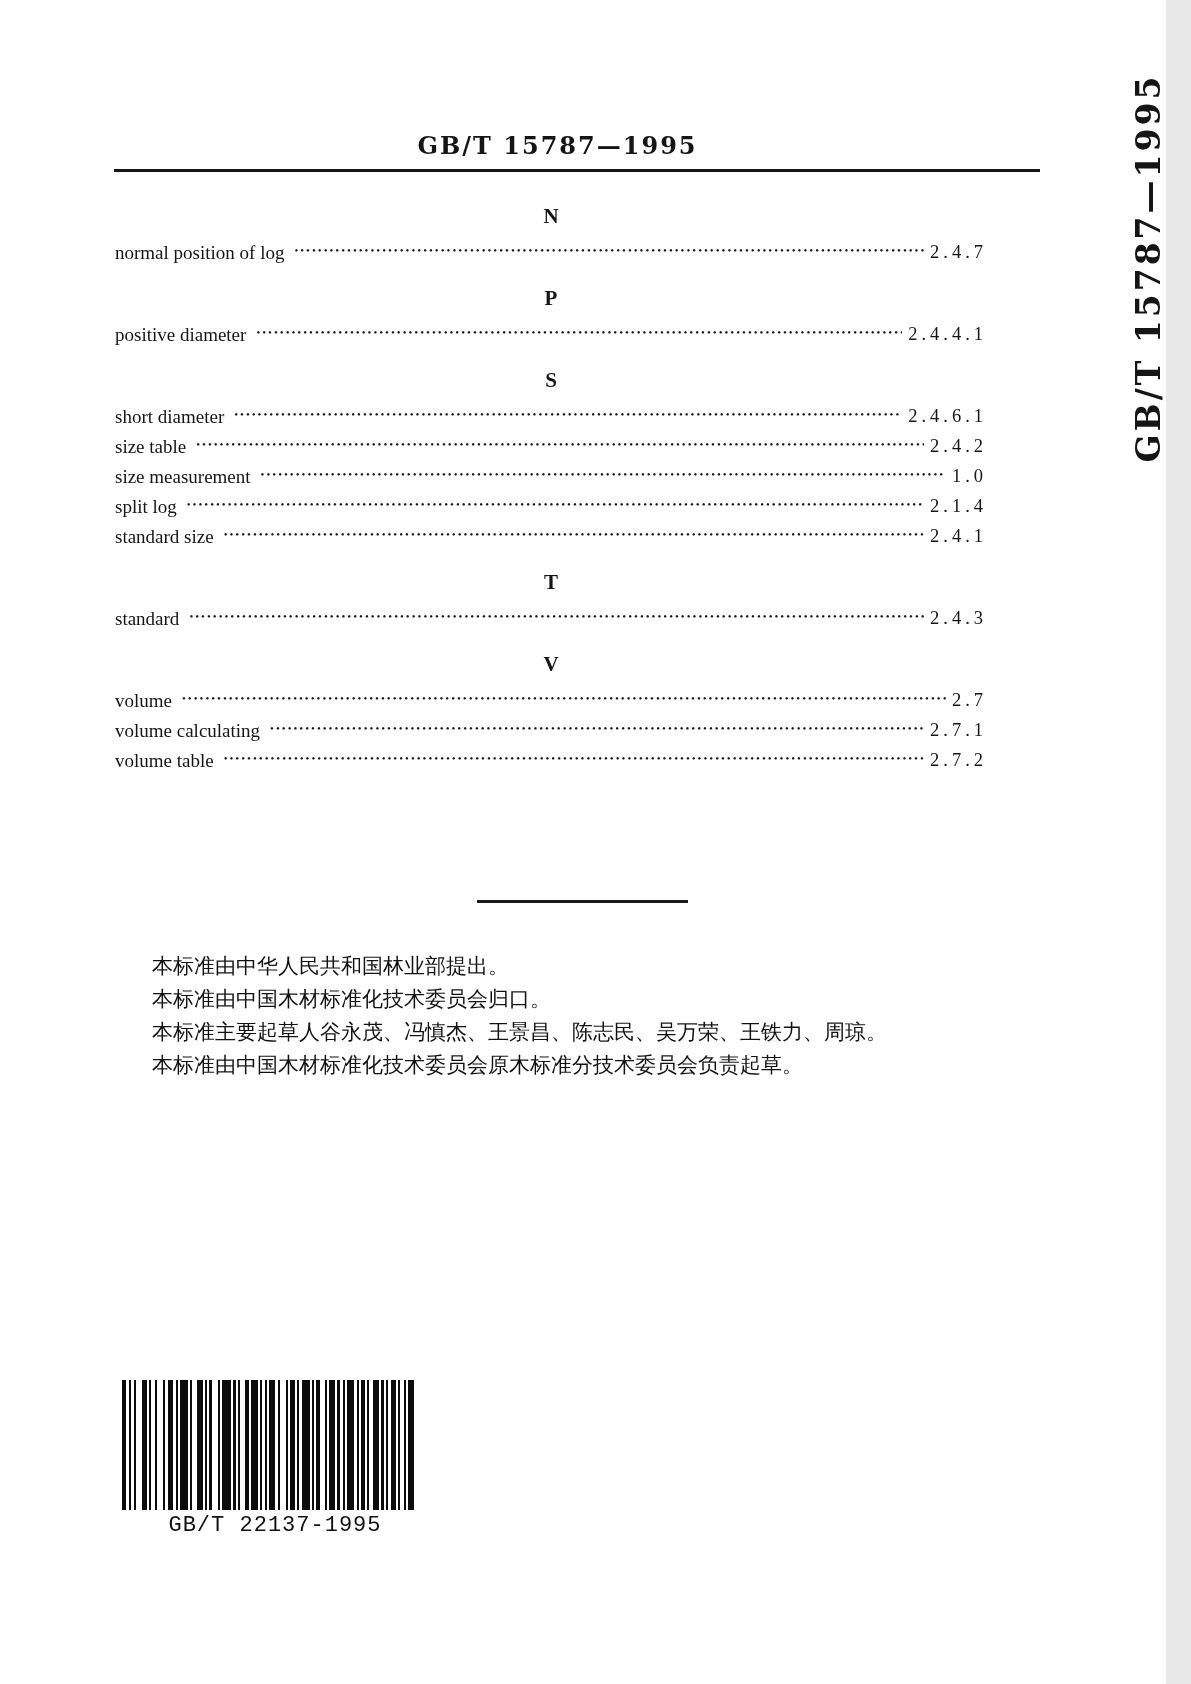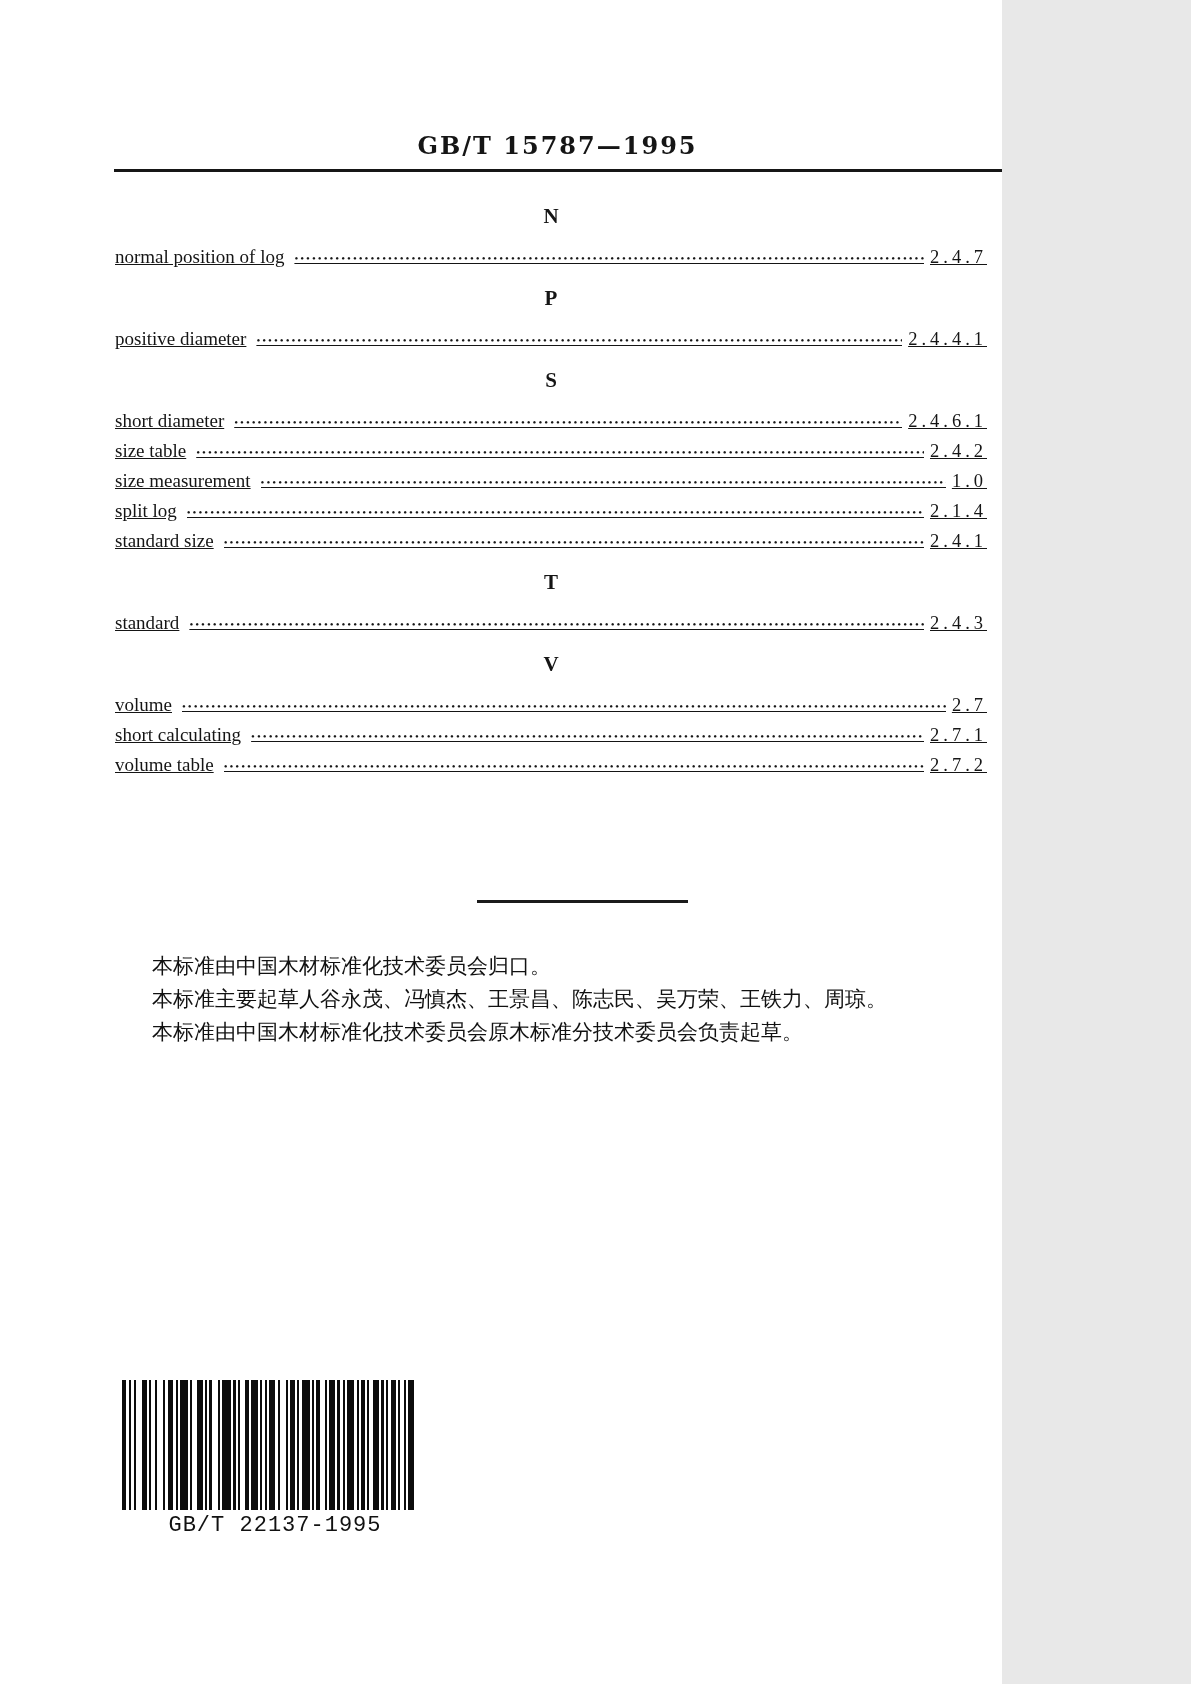--- a/index.html
+++ b/index.html
@@ -1,18 +1,18 @@
 <!DOCTYPE html>
 <html><head>
 <meta charset="utf-8">
 <style>
   html,body { margin:0; padding:0; background:#e8e8e8; }
   .page {
     position:relative;
-    width:1002px; height:1684px;
+    width:1166px; height:1684px;
     background:#ffffff;
     overflow:hidden;
     font-family:"Liberation Serif", serif;
     color:#151515;
   }
 
   
   .header-title {
     position:absolute; top:131px; left:115px; width:885px;
     text-align:center;
@@ -40,24 +40,23 @@
     position:absolute; top:190px; left:115px; width:872px;
   }
   .idx-letter {
     text-align:center;
     font-family:"Liberation Serif", serif;
     font-weight:700; font-size:21px;
     margin:14px 0;
     height:24px; line-height:24px;
   }
   .idx-entry {
-    display:flex; align-items:center;
+    display:flex; align-items:flex-start;
     height:30px;
     font-size:19px;
-    text-decoration:underline;
   }
   .idx-term { white-space:nowrap; }
   .idx-leader {
     flex:1 1 auto;
     overflow:hidden;
     white-space:nowrap;
     font-size:11px;
     letter-spacing:2px;
     line-height:1;
     margin:3px 6px 0 10px;
@@ -175,35 +174,36 @@
       <span class="idx-ref">2.4.3</span>
     </div>
 
     <div class="idx-letter">V</div>
     <div class="idx-entry">
       <span class="idx-term">volume</span>
       <span class="idx-leader">••••••••••••••••••••••••••••••••••••••••••••••••••••••••••••••••••••••••••••••••••••••••••••••••••••••••••••••••••••••••••••••••••••••••••••••••••••••••••••••••••••••••••••••••••••••••••••••••••••••••••••••••••••••••••••</span>
       <span class="idx-ref">2.7</span>
     </div>
     <div class="idx-entry">
-      <span class="idx-term">short calculating</span>
+      <span class="idx-term">volume calculating</span>
       <span class="idx-leader">••••••••••••••••••••••••••••••••••••••••••••••••••••••••••••••••••••••••••••••••••••••••••••••••••••••••••••••••••••••••••••••••••••••••••••••••••••••••••••••••••••••••••••••••••••••••••••••••••••••••••••••••••••••••••••</span>
       <span class="idx-ref">2.7.1</span>
     </div>
     <div class="idx-entry">
       <span class="idx-term">volume table</span>
       <span class="idx-leader">••••••••••••••••••••••••••••••••••••••••••••••••••••••••••••••••••••••••••••••••••••••••••••••••••••••••••••••••••••••••••••••••••••••••••••••••••••••••••••••••••••••••••••••••••••••••••••••••••••••••••••••••••••••••••••</span>
       <span class="idx-ref">2.7.2</span>
     </div>
 
   </div>
 
   <div class="divider"></div>
 
   <div class="notes">
+    <div class="notes-line">本标准由中华人民共和国林业部提出。</div>
     <div class="notes-line">本标准由中国木材标准化技术委员会归口。</div>
     <div class="notes-line">本标准主要起草人谷永茂、冯慎杰、王景昌、陈志民、吴万荣、王铁力、周琼。</div>
     <div class="notes-line">本标准由中国木材标准化技术委员会原木标准分技术委员会负责起草。</div>
   </div>
 
   <div class="barcode-block">
     <div class="barcode-bars" id="barcode-bars">
         <span class="bar" style="width: 4px;"></span>
         <span class="gap" style="width: 3px;"></span>
         <span class="bar" style="width: 2px;"></span>

